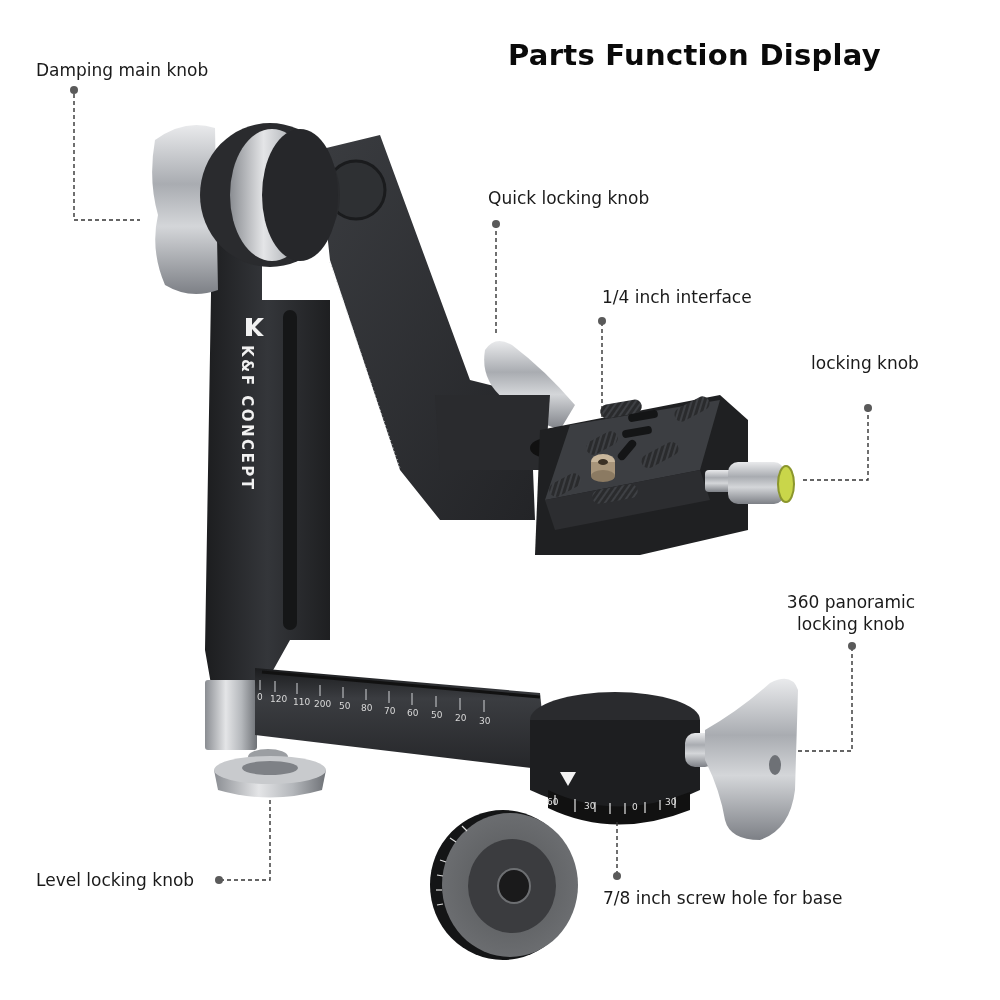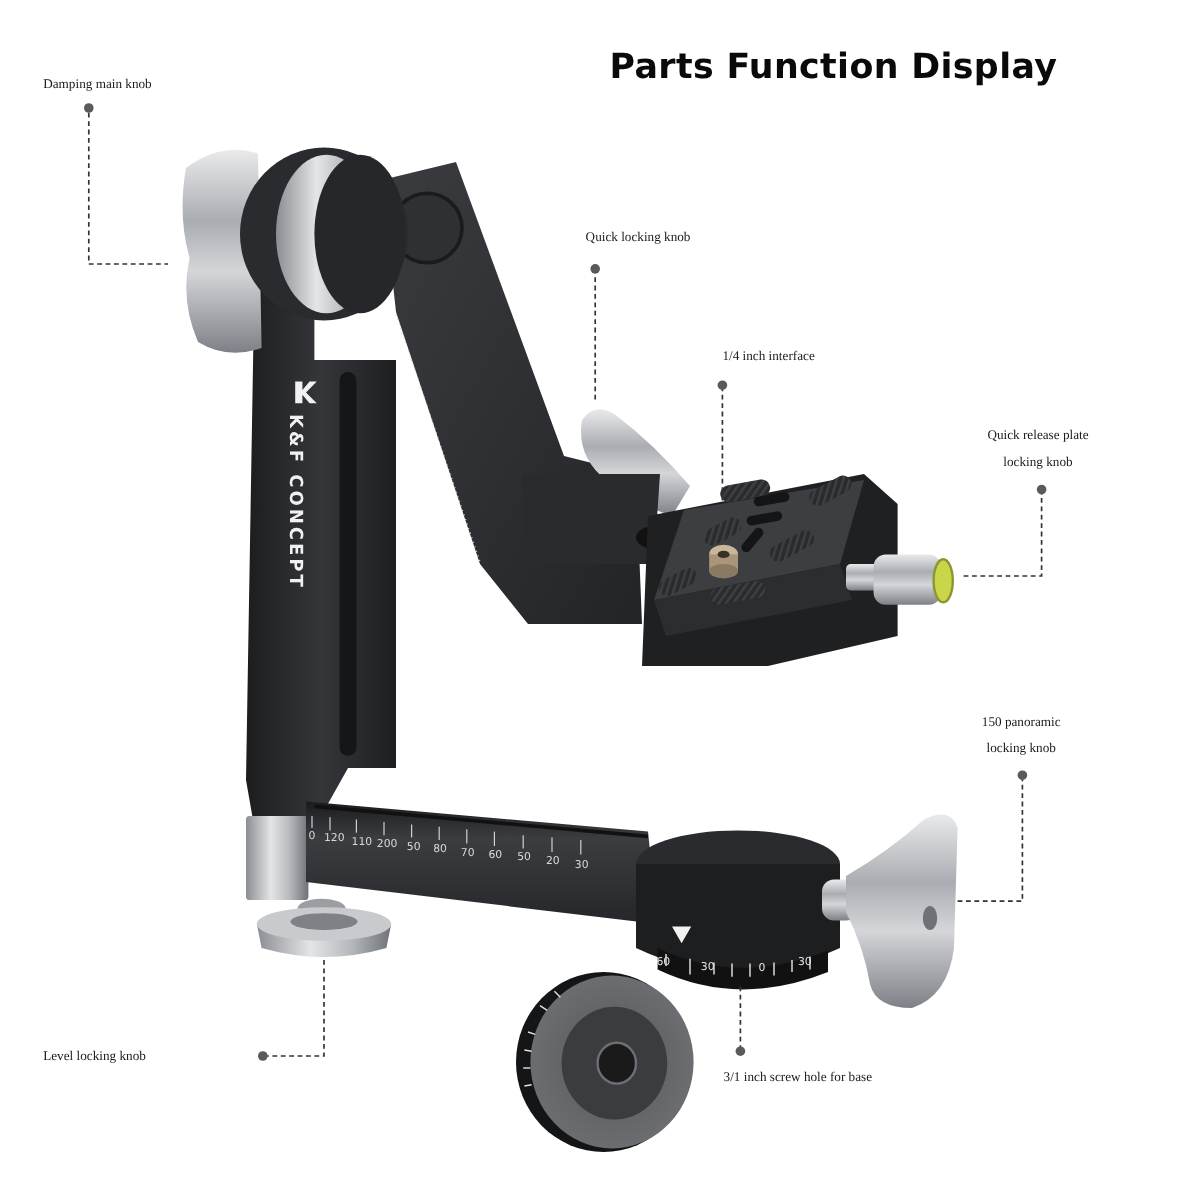--- a/index.html
+++ b/index.html
@@ -1,20 +1,20 @@
 <!DOCTYPE html>
 <html><head>
 <meta charset="utf-8">
 <style>
   html, body { margin: 0; padding: 0; background: #ffffff; }
   body { width: 1000px; height: 1000px; position: relative; overflow: hidden;
          font-family: "DejaVu Sans", "Liberation Sans", sans-serif; color: #111; }
   .title { position: absolute; left: 508px; top: 38px; font-size: 29px; font-weight: 700;
            letter-spacing: 0.3px; color: #0a0a0a; white-space: nowrap; }
-  .label { position: absolute; font-size: 11px; color: #1a1a1a; white-space: nowrap; line-height: 22px; font-family: Liberation Serif, serif; }
+  .label { position: absolute; font-size: 17px; color: #1a1a1a; white-space: nowrap; line-height: 22px; }
   .label.center { text-align: center; }
   svg.stage { position: absolute; left: 0; top: 0; }
   .brand-text { position: absolute; left: 256px; top: 345px; transform-origin: 0 0; transform: rotate(90deg);
                 color: #f1f1f1; font-size: 15px; font-weight: 600; letter-spacing: 2.5px; white-space: nowrap; }
   .brand-logo { position: absolute; left: 244px; top: 316px; width: 22px; height: 22px; }
   .scale-num { position: absolute; font-size: 9px; color: #d8d8d8; white-space: nowrap; }
   .dial-num { position: absolute; font-size: 9px; color: #e4e4e4; white-space: nowrap; }
 </style>
 </head>
 <body>
@@ -197,21 +197,20 @@
   <span class="dial-num" style="left:547px;top:797px">60</span>
   <span class="dial-num" style="left:584px;top:801px">30</span>
   <span class="dial-num" style="left:632px;top:802px">0</span>
   <span class="dial-num" style="left:665px;top:797px">30</span>
 </div>
 
 <div class="label" style="left:36px;top:59px">Damping main knob</div>
 <div class="label" style="left:488px;top:187px">Quick locking knob</div>
 <div class="label" style="left:602px;top:286px">1/4 inch interface</div>
 <div class="label center" style="left:772px;top:352px;width:186px">
-  <div>Quick release plate</div>
   <div>locking knob</div>
 </div>
 <div class="label center" style="left:766px;top:591px;width:170px">
-  <div>150 panoramic</div>
+  <div>360 panoramic</div>
   <div>locking knob</div>
 </div>
 <div class="label" style="left:36px;top:869px">Level locking knob</div>
-<div class="label" style="left:603px;top:887px">3/1 inch screw hole for base</div>
+<div class="label" style="left:603px;top:887px">7/8 inch screw hole for base</div>
 
 </body></html>

